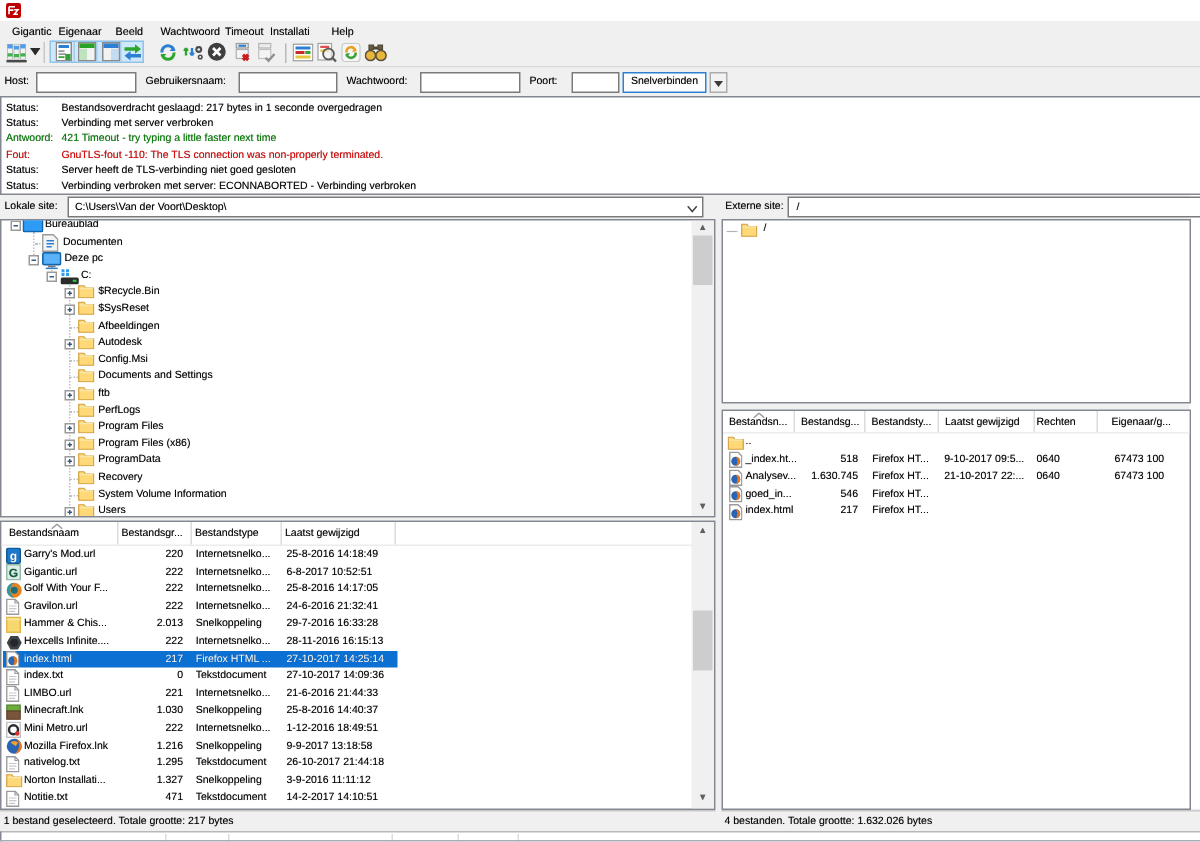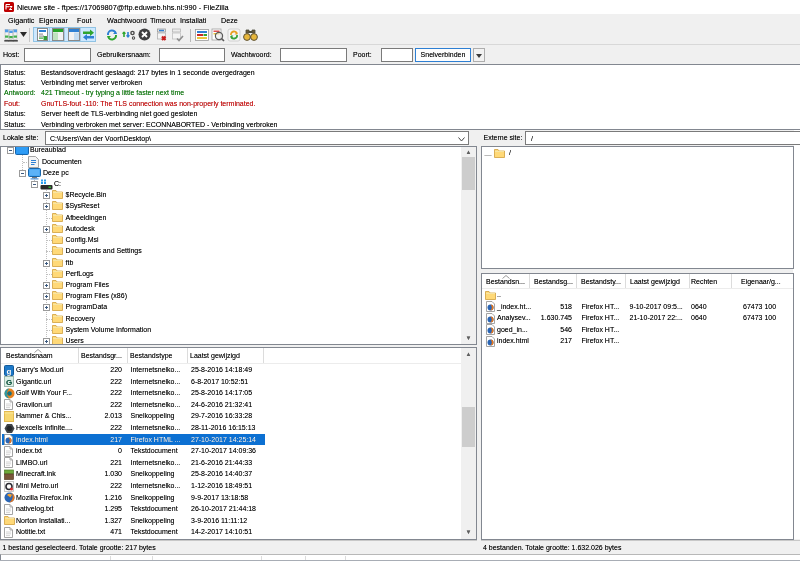--- a/index.html
+++ b/index.html
@@ -42,31 +42,30 @@
       </g>
 </defs>
 </svg>
 
 <div class="a" style="left:0;top:0;width:800px;height:14px;background:#ffffff;">
   <svg style="left:4px;top:2px" width="10" height="10" viewBox="0 0 10 10">
     <rect x="0" y="0" width="10" height="10" rx="1.5" fill="#bf0000"></rect>
     <path d="M2 2.5h4M2 2.5v5M2 4.7h3" stroke="#fff" stroke-width="1.1" fill="none"></path>
     <path d="M5.5 4.5h2.5l-2.5 3h2.5" stroke="#fff" stroke-width="1" fill="none"></path>
   </svg>
-  <div class="lbl" style="left:17px;top:3px;font-size:7.4px;">Nieuwe site - ftpes://17069807@ftp.eduweb.hhs.nl:990 - FileZilla</div>
 </div>
 
 <div class="a" style="left:0;top:14px;width:800px;height:12px;background:#f0f0f0;font-size:7.2px;">
   <div class="lbl" style="left:8px;top:2px;">Gigantic</div>
   <div class="lbl" style="left:39px;top:2px;">Eigenaar</div>
-  <div class="lbl" style="left:77px;top:2px;">Fout</div>
+  <div class="lbl" style="left:77px;top:2px;">Beeld</div>
   <div class="lbl" style="left:107px;top:2px;">Wachtwoord</div>
   <div class="lbl" style="left:150px;top:2px;">Timeout</div>
   <div class="lbl" style="left:180px;top:2px;">Installati</div>
-  <div class="lbl" style="left:221px;top:2px;">Deze</div>
+  <div class="lbl" style="left:221px;top:2px;">Help</div>
 </div>
 
 <div class="a" style="left:0;top:26px;width:800px;height:19px;background:#f0f0f0;border-bottom:1px solid #d8d8d8;box-sizing:border-box;">
 
   <svg style="left:4px;top:3px" width="14" height="13" viewBox="0 0 14 13">
     <rect x="1" y="0.5" width="3.4" height="10" fill="#f2f2f2" stroke="#b0b0b0" stroke-width="0.5"></rect>
     <rect x="5.3" y="0.5" width="3.4" height="10" fill="#f2f2f2" stroke="#b0b0b0" stroke-width="0.5"></rect>
     <rect x="9.6" y="0.5" width="3.4" height="10" fill="#f2f2f2" stroke="#b0b0b0" stroke-width="0.5"></rect>
     <rect x="1" y="0.5" width="3.4" height="2.8" fill="#4f9ce8"></rect>
     <rect x="5.3" y="1.6" width="3.4" height="2.4" fill="#4f9ce8"></rect>

